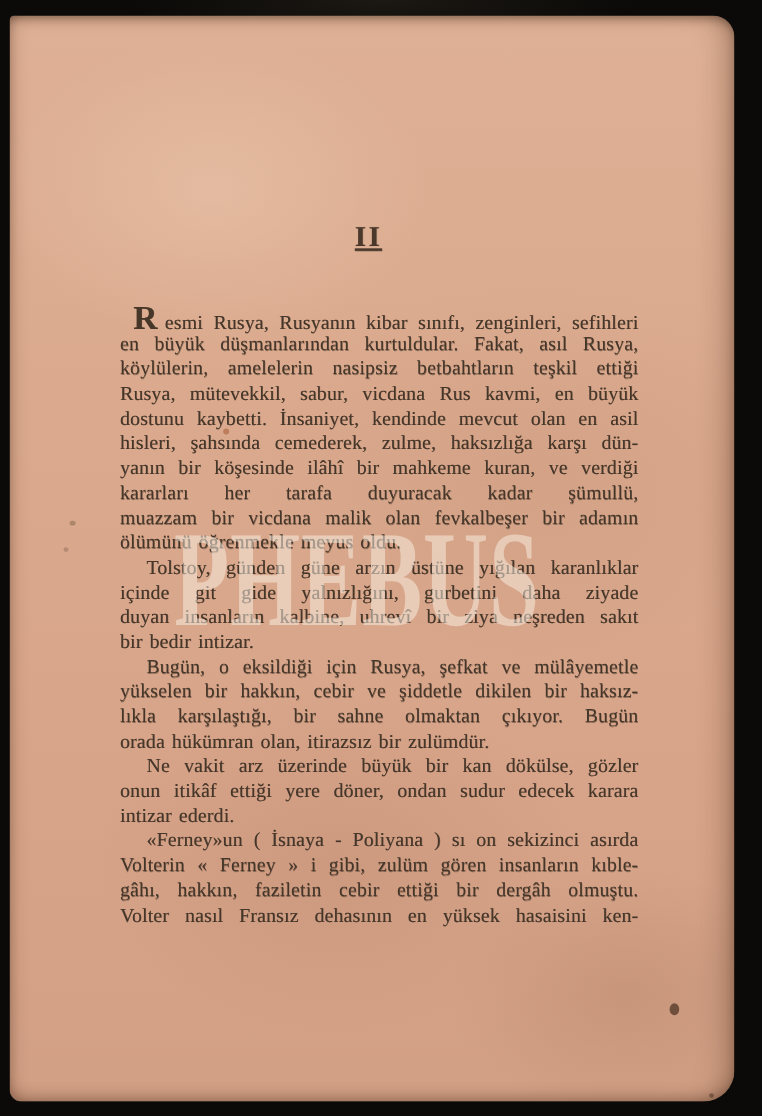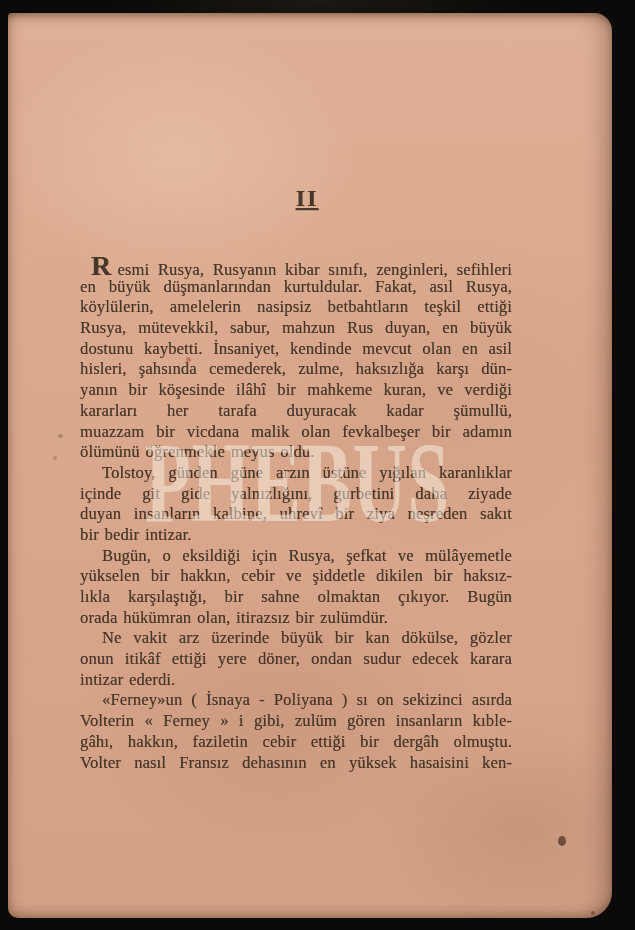--- a/index.html
+++ b/index.html
@@ -48,21 +48,21 @@
     text-align: center;
     font-size: 24px;
     font-weight: 700;
     letter-spacing: 2px;
     color: #4a392b;
     text-shadow: 0.4px 0.4px 0.6px rgba(64,48,34,0.55);
     text-decoration: underline;
   }
   .text-block {
     position: absolute;
-    left: 72px; top: 243px;
+    left: 92px; top: 243px;
     width: 432px;
     font-size: 16.5px;
     line-height: 20.7px;
     color: #45362a;
     word-spacing: 1.5px;
     letter-spacing: 0.15px;
     text-shadow: 0.35px 0.35px 0.5px rgba(64,48,34,0.5);
     z-index: 2;
   }
   .line {
@@ -111,21 +111,21 @@
 
 <div class="page">
   <div class="heading">II</div>
 
   <div class="watermark">PHEBUS</div>
 
   <div class="text-block">
       <div class="line dropline"><span class="dropcap">R</span>esmi Rusya, Rusyanın kibar sınıfı, zenginleri, sefihleri</div>
       <div class="line">en büyük düşmanlarından kurtuldular. Fakat, asıl Rusya,</div>
       <div class="line">köylülerin, amelelerin nasipsiz betbahtların teşkil ettiği</div>
-      <div class="line">Rusya, mütevekkil, sabur, mahzun Rus duyan, en büyük</div>
+      <div class="line">Rusya, mütevekkil, sabur, vicdana Rus kavmi, en büyük</div>
       <div class="line">dostunu kaybetti. İnsaniyet, kendinde mevcut olan en asil</div>
       <div class="line">hisleri, şahsında cemederek, zulme, haksızlığa karşı dün-</div>
       <div class="line">yanın bir köşesinde ilâhî bir mahkeme kuran, ve verdiği</div>
       <div class="line">kararları her tarafa duyuracak kadar şümullü,</div>
       <div class="line">muazzam bir vicdana malik olan fevkalbeşer bir adamın</div>
       <div class="line last">ölümünü öğrenmekle meyus oldu.</div>
       <div class="line indent">Tolstoy, günden güne arzın üstüne yığılan karanlıklar</div>
       <div class="line">içinde git gide yalnızlığını, gurbetini daha ziyade</div>
       <div class="line">duyan insanların kalbine, uhrevî bir ziya neşreden sakıt</div>
       <div class="line last">bir bedir intizar.</div>

